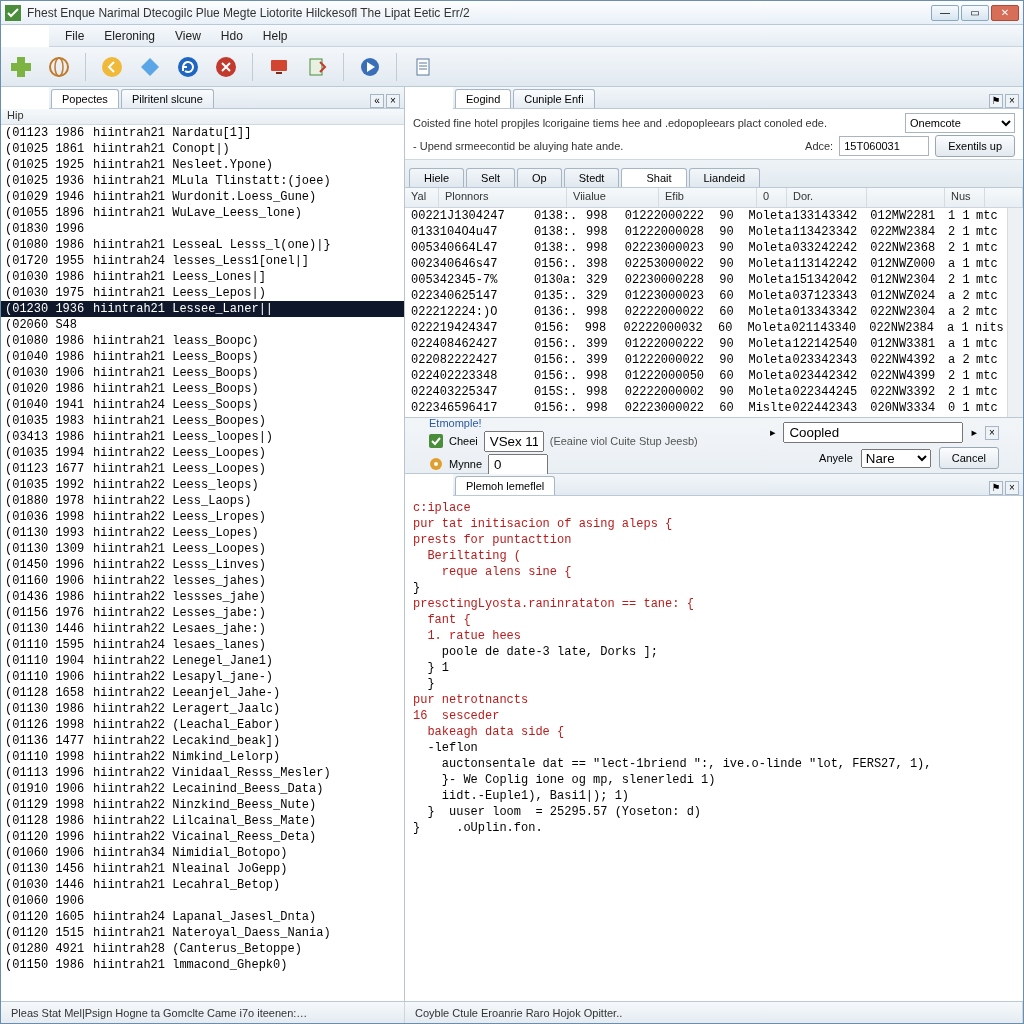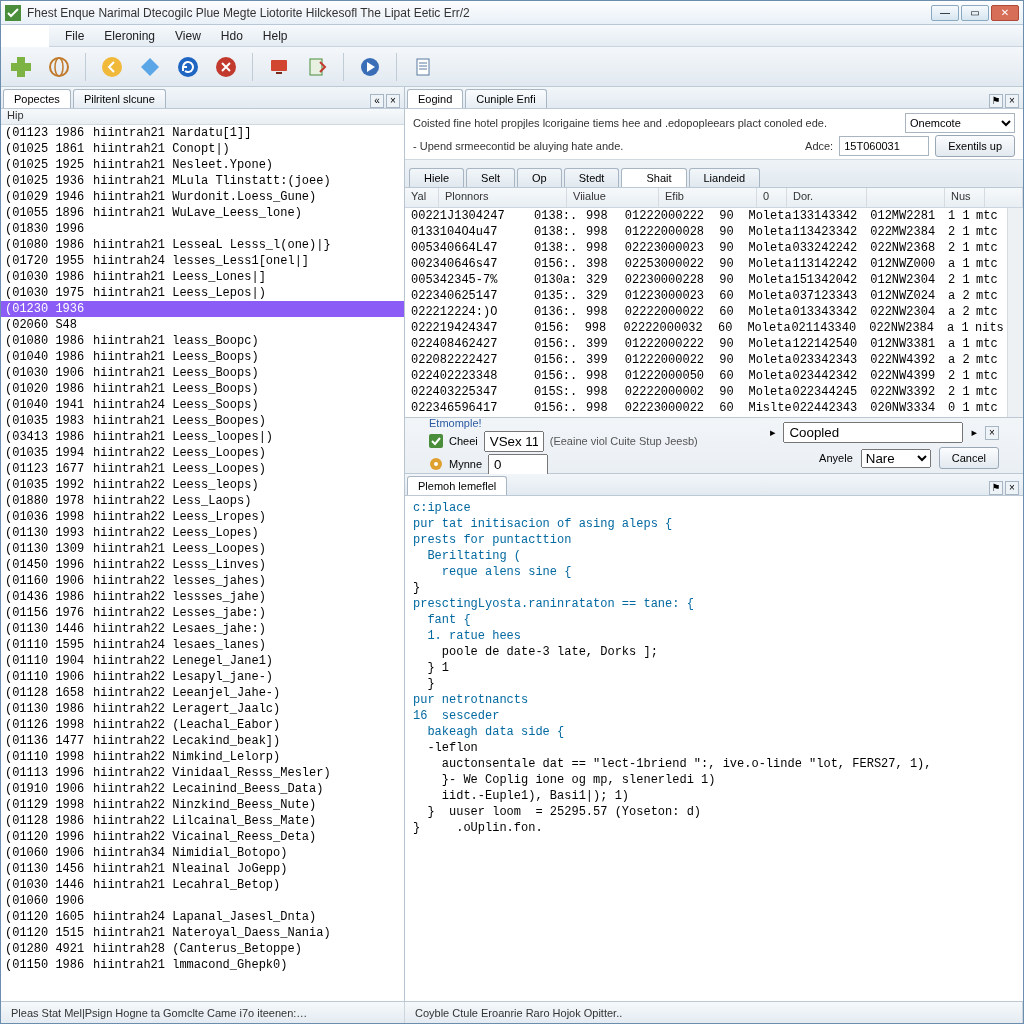--- a/index.html
+++ b/index.html
@@ -11,30 +11,30 @@
 .win-controls { display: flex; gap: 2px; }
 .win-btn { width: 28px; height: 16px; border: 1px solid #8aa8c0; border-radius: 2px; background: linear-gradient(#f6fafd,#d7e5f0); font-size: 10px; display: flex; align-items: center; justify-content: center; cursor: pointer; }
 .win-btn.close { background: #d66e58; color: #fff; border-color: #b04a36; }
 .menubar { height: 22px; background: linear-gradient(#f6f9fc,#e4ecf3); border-bottom: 1px solid #c8d4df; display: flex; align-items: center; padding: 0 6px; font-size: 12px; margin-left: 48px; }
 .menubar span { padding: 2px 10px; cursor: pointer; color: #222; }
 .toolbar { height: 40px; background: linear-gradient(#f4f7fa,#e1e9f0); border-bottom: 1px solid #bccad6; display: flex; align-items: center; padding: 0 6px; gap: 10px; }
 .tool-btn { width: 28px; height: 28px; border-radius: 3px; display: flex; align-items: center; justify-content: center; cursor: pointer; }
 .tool-sep { width: 1px; height: 28px; background: #c0ccd6; margin: 0 2px; }
 .main { flex: 1; display: flex; overflow: hidden; }
 .left-pane { width: 404px; border-right: 1px solid #b8c4d0; display: flex; flex-direction: column; background: #fff; }
-.tabstrip { height: 22px; background: linear-gradient(#f2f6f9,#e2eaf1); border-bottom: 1px solid #bcc8d4; display: flex; align-items: flex-end; font-size: 11px; }
+.tabstrip { height: 22px; background: linear-gradient(#f2f6f9,#e2eaf1); border-bottom: 1px solid #bcc8d4; display: flex; align-items: flex-end; font-size: 11px; margin-left: 48px; }
 .tab { padding: 3px 10px; border: 1px solid #a8b6c4; border-bottom: none; border-radius: 3px 3px 0 0; background: linear-gradient(#fafcfe,#e6edf3); margin-left: 2px; cursor: pointer; }
 .tab.active { background: #fff; }
 .tabstrip .mini-btns { margin-left: auto; display: flex; gap: 2px; padding-right: 4px; }
 .mini-btn { width: 14px; height: 14px; font-size: 10px; text-align: center; line-height: 12px; border: 1px solid #a8b6c4; background: #eef3f7; cursor: pointer; }
 .list-header { height: 16px; border-bottom: 1px solid #d0d8e0; background: linear-gradient(#f6f9fb,#e8eef3); display: flex; align-items: flex-start; font-size: 11px; color: #333; }
 .list-header span { padding: 0 6px; }
 .list-body { flex: 1; overflow-y: auto; background: #fff; font-family: "Courier New", monospace; font-size: 12px; }
 .list-row { display: flex; padding: 0 4px; height: 16px; line-height: 16px; white-space: nowrap; overflow: hidden; cursor: pointer; }
-.list-row.selected { background: #8b5cf6; color: #fff; flex-direction: column; }
+.list-row.selected { background: #0f172a; color: #fff; }
 .col1 { width: 88px; }
 .col2 { flex: 1; }
 .right-pane { flex: 1; display: flex; flex-direction: column; overflow: hidden; }
 .info-bar { padding: 4px 8px 2px 8px; font-size: 11px; color: #333; display: flex; flex-direction: column; gap: 2px; border-bottom: 1px solid #d0d8e0; }
 .info-row { display: flex; align-items: center; gap: 6px; }
 .info-row select, .info-row input { font-size: 11px; height: 20px; border: 1px solid #a8b4c0; background: #fff; }
 .info-row .label { flex: 1; }
 .btn { height: 22px; padding: 0 12px; border: 1px solid #9aa8b6; border-radius: 3px; background: linear-gradient(#fbfcfe,#e2e9ef); font-size: 11px; cursor: pointer; display: inline-flex; align-items: center; }
 .subtabs { height: 28px; display: flex; align-items: flex-end; padding: 0 4px; border-bottom: 1px solid #bcc8d4; background: linear-gradient(#eef3f7,#e2eaf0); font-size: 11px; }
 .subtab { padding: 3px 14px; border: 1px solid #a8b6c4; border-bottom: none; border-radius: 3px 3px 0 0; background: linear-gradient(#f2f6f9,#e0e8ef); margin-right: 2px; cursor: pointer; }
@@ -46,21 +46,21 @@
 .grid-row { display: flex; height: 16px; line-height: 16px; white-space: nowrap; }
 .grid-row span { padding: 0 6px; border-right: 1px solid transparent; }
 .gc1{width:128px}.gc2{width:52px}.gc3{width:40px}.gc4{width:98px}.gc5{width:30px}.gc6{width:44px}.gc7{width:78px}.gc8{width:78px}.gc9{width:28px}.gc10{width:38px}
 .mid-panel { height: 56px; border-bottom: 1px solid #bcc8d4; display: flex; align-items: center; padding: 4px 24px; gap: 10px; font-size: 11px; background: linear-gradient(#f2f5f8,#eaeff4); }
 .mid-left { display:flex; flex-direction:column; gap:2px; }
 .mid-left .row { display:flex; align-items:center; gap:6px; }
 .mid-right { margin-left: auto; display:flex; flex-direction:column; gap:4px; align-items:flex-end; }
 .mid-right .row { display:flex; align-items:center; gap:8px; }
 .code-pane { flex: 1; display: flex; flex-direction: column; overflow: hidden; }
 .code-body { flex: 1; overflow: auto; background: #fff; font-family: "Courier New", monospace; font-size: 12px; padding: 4px 8px; }
-.code-body .kw { color: #0369a1; }
+.code-body .kw { color: #b91c1c; }
 .code-body .ln { white-space: pre; line-height: 16px; }
 .statusbar { height: 22px; background: linear-gradient(#f6f9fb,#e4ebf1); border-top: 1px solid #bcc8d4; display: flex; align-items: center; font-size: 11px; color: #333; }
 .statusbar .cell { padding: 0 10px; border-right: 1px solid #cdd6de; height: 100%; display: flex; align-items: center; }
 .scroll-track { width: 16px; background: #eef1f4; border-left: 1px solid #d4dce2; }
 input[type=text]{padding:1px 4px;}
 </style>
 </head>
 <body>
 
 <div class="window">

